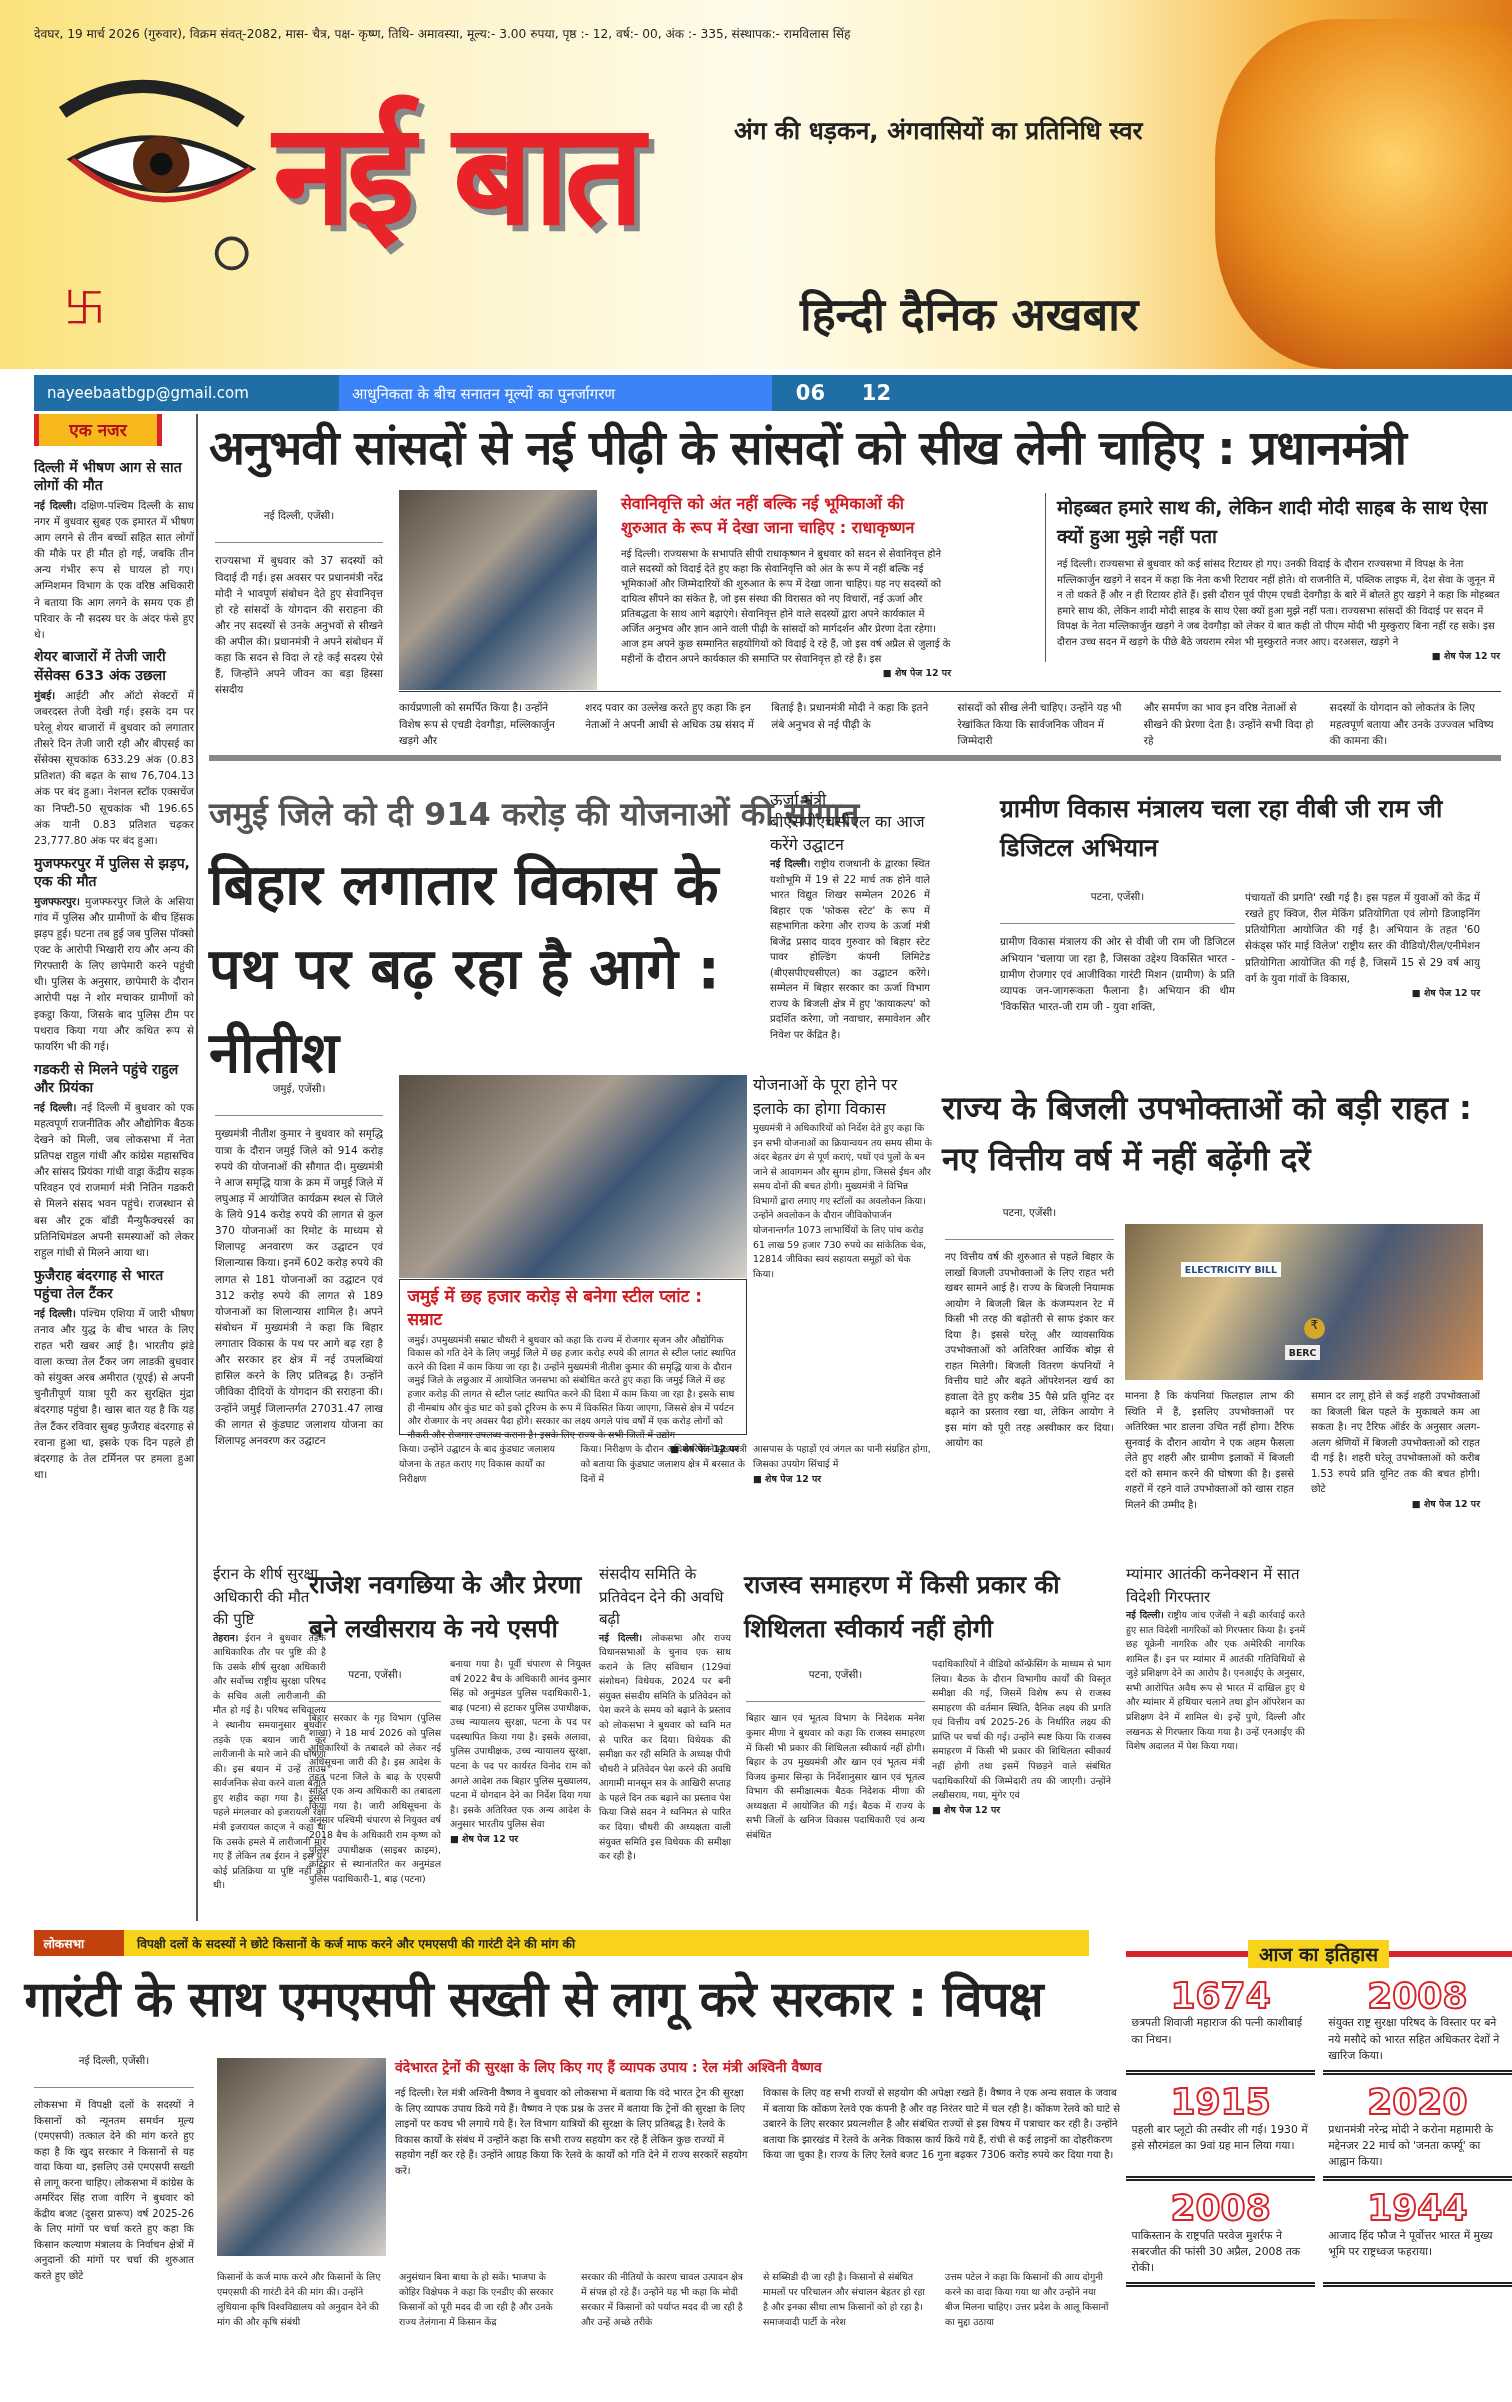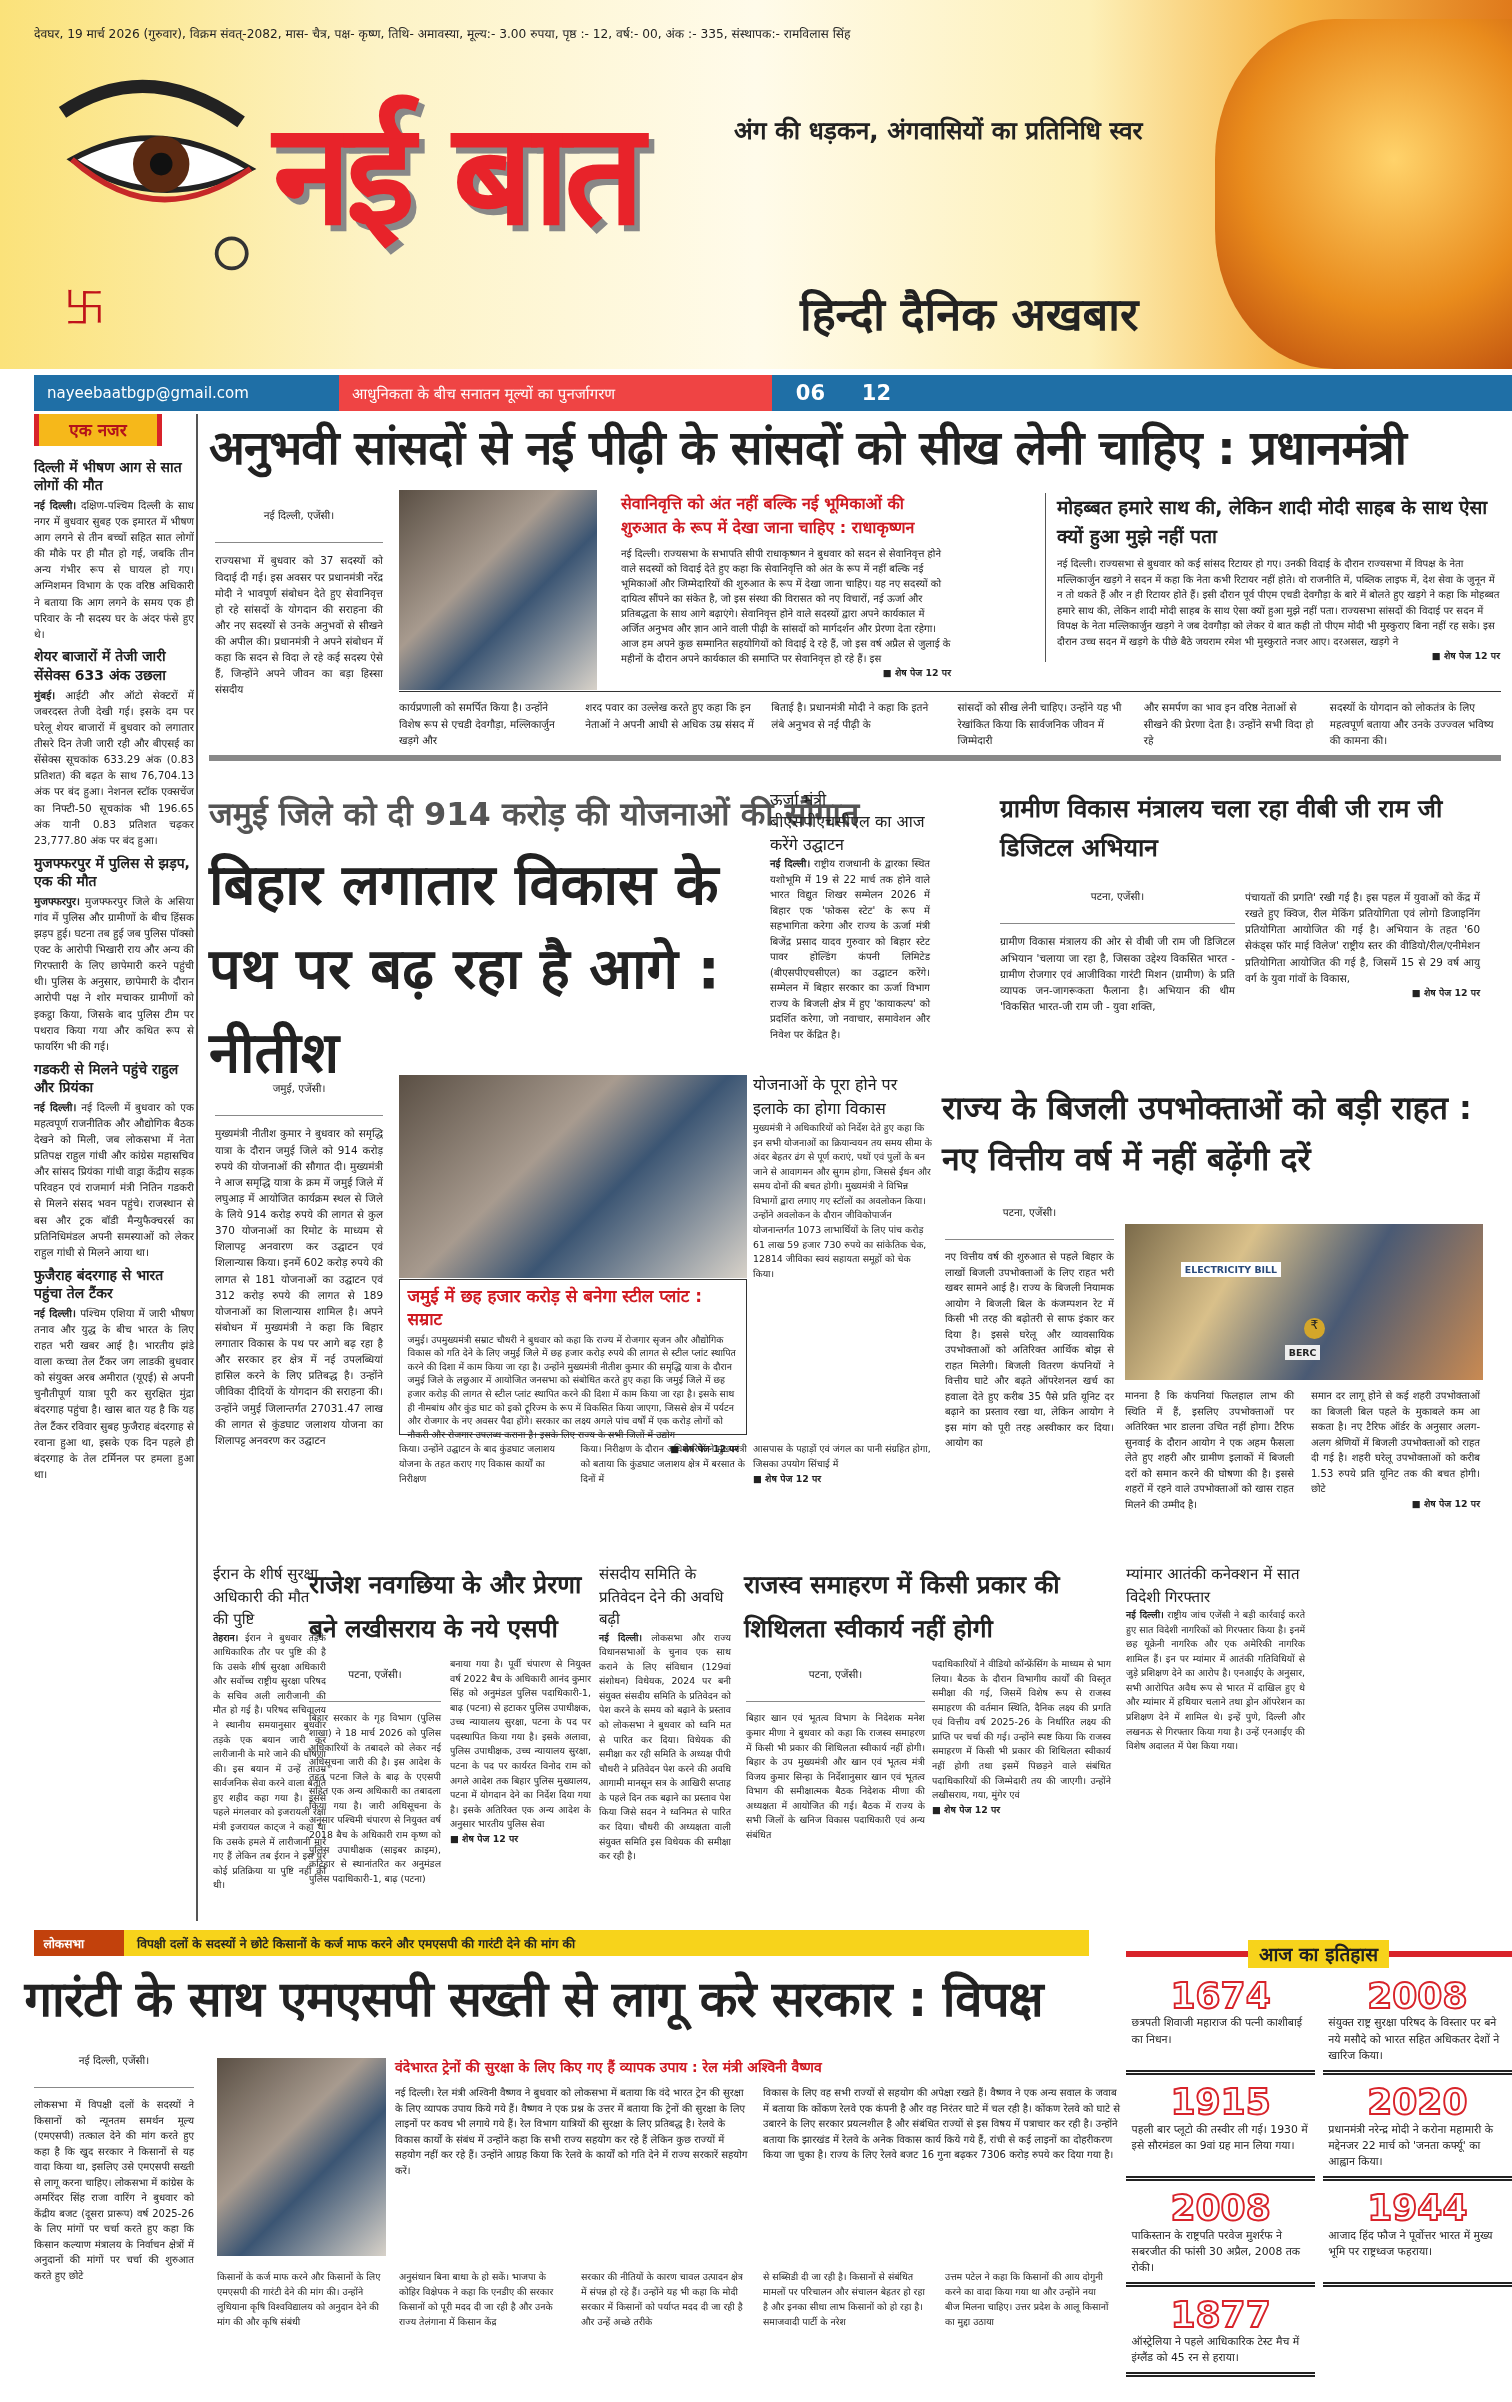--- a/index.html
+++ b/index.html
@@ -9,21 +9,21 @@
 .dateline{left:34px;top:24.5px;font-size:12.2px;color:#222;white-space:nowrap}
 .goddess-left{left:34px;top:56px;width:245px;height:282px}
 .goddess-right{left:1215px;top:19px;width:298px;height:350px;background:radial-gradient(circle at 60% 40%,#ffd36b,#e98b1c 55%,#b4420c 100%);border-radius:40% 0 0 40%}
 .tagline{left:734px;top:113px;font-size:24.5px;font-weight:bold;color:#222}
 .logo{left:273px;top:104px;font-size:141px;font-weight:bold;color:#e8232a;letter-spacing:-5.6px;text-shadow:5.6px 5.6px 0 #888;font-family:"DejaVu Sans",sans-serif;line-height:1}
 .logo-sub{left:800px;top:282px;font-size:45px;font-weight:bold;color:#222}
 .swastik{left:66px;top:282px;font-size:38px;color:#c0121a}
 .ribbon{left:34px;top:375px;width:1478px;height:36px;background:#1f6fa6;color:#fff;display:flex;align-items:center;font-size:15px}
 .ribbon span{padding:0 13px}
 .rib-email{width:305px}
-.rib-story1{width:433px;background:#ef4444;height:100%;display:flex;align-items:center}
+.rib-story1{width:433px;background:#3b82f6;height:100%;display:flex;align-items:center}
 .rib-num{font-size:21px;font-weight:bold;width:66px;text-align:right}
 .rib-story2{width:584px;background:#1a5f90;height:100%;display:flex;align-items:center}
 .ek-nazar{left:34px;top:414px;width:128px;height:32px;background:#f6b81a;border-left:5.6px solid #d8232a;border-right:5.6px solid #d8232a;font-weight:bold;font-size:17px;color:#b3121a;text-align:center;line-height:32px}
 .leftcol{left:34px;top:452px;width:160px;font-size:9.4px;line-height:1.5}
 .leftcol h3{font-size:14px;font-weight:bold;line-height:1.3;margin:5.6px 0 2.8px}
 .leftcol p b{font-weight:bold}
 .vrule{left:196px;top:414px;width:1.9px;height:1507px;background:#555}
 .main-head{left:209px;top:414px;font-size:47px;color:#222;white-space:nowrap;letter-spacing:-0.9px}
 .byline{font-size:10.4px;text-align:center;border-bottom:0.9px solid #888;padding-bottom:20px;margin-bottom:9.4px}
 .bodytext{font-size:10.4px;line-height:1.55;text-align:justify}
@@ -303,19 +303,15 @@
         <div class="hist-ev">प्रधानमंत्री नरेन्द्र मोदी ने करोना महामारी के मद्देनजर 22 मार्च को 'जनता कर्फ्यू' का आह्वान किया।</div>
       </div>
     <div class="hist-cell">
         <div class="hist-year">2008</div>
         <div class="hist-ev">पाकिस्तान के राष्ट्रपति परवेज मुशर्रफ ने सबरजीत की फांसी 30 अप्रैल, 2008 तक रोकी।</div>
       </div>
     <div class="hist-cell">
         <div class="hist-year">1944</div>
         <div class="hist-ev">आजाद हिंद फौज ने पूर्वोत्तर भारत में मुख्य भूमि पर राष्ट्रध्वज फहराया।</div>
       </div>
-    <div class="hist-cell">
-        <div class="hist-year">1877</div>
-        <div class="hist-ev">ऑस्ट्रेलिया ने पहले आधिकारिक टेस्ट मैच में इंग्लैंड को 45 रन से हराया।</div>
-      </div>
   </div>
 </section>
 
 
 </body></html>

